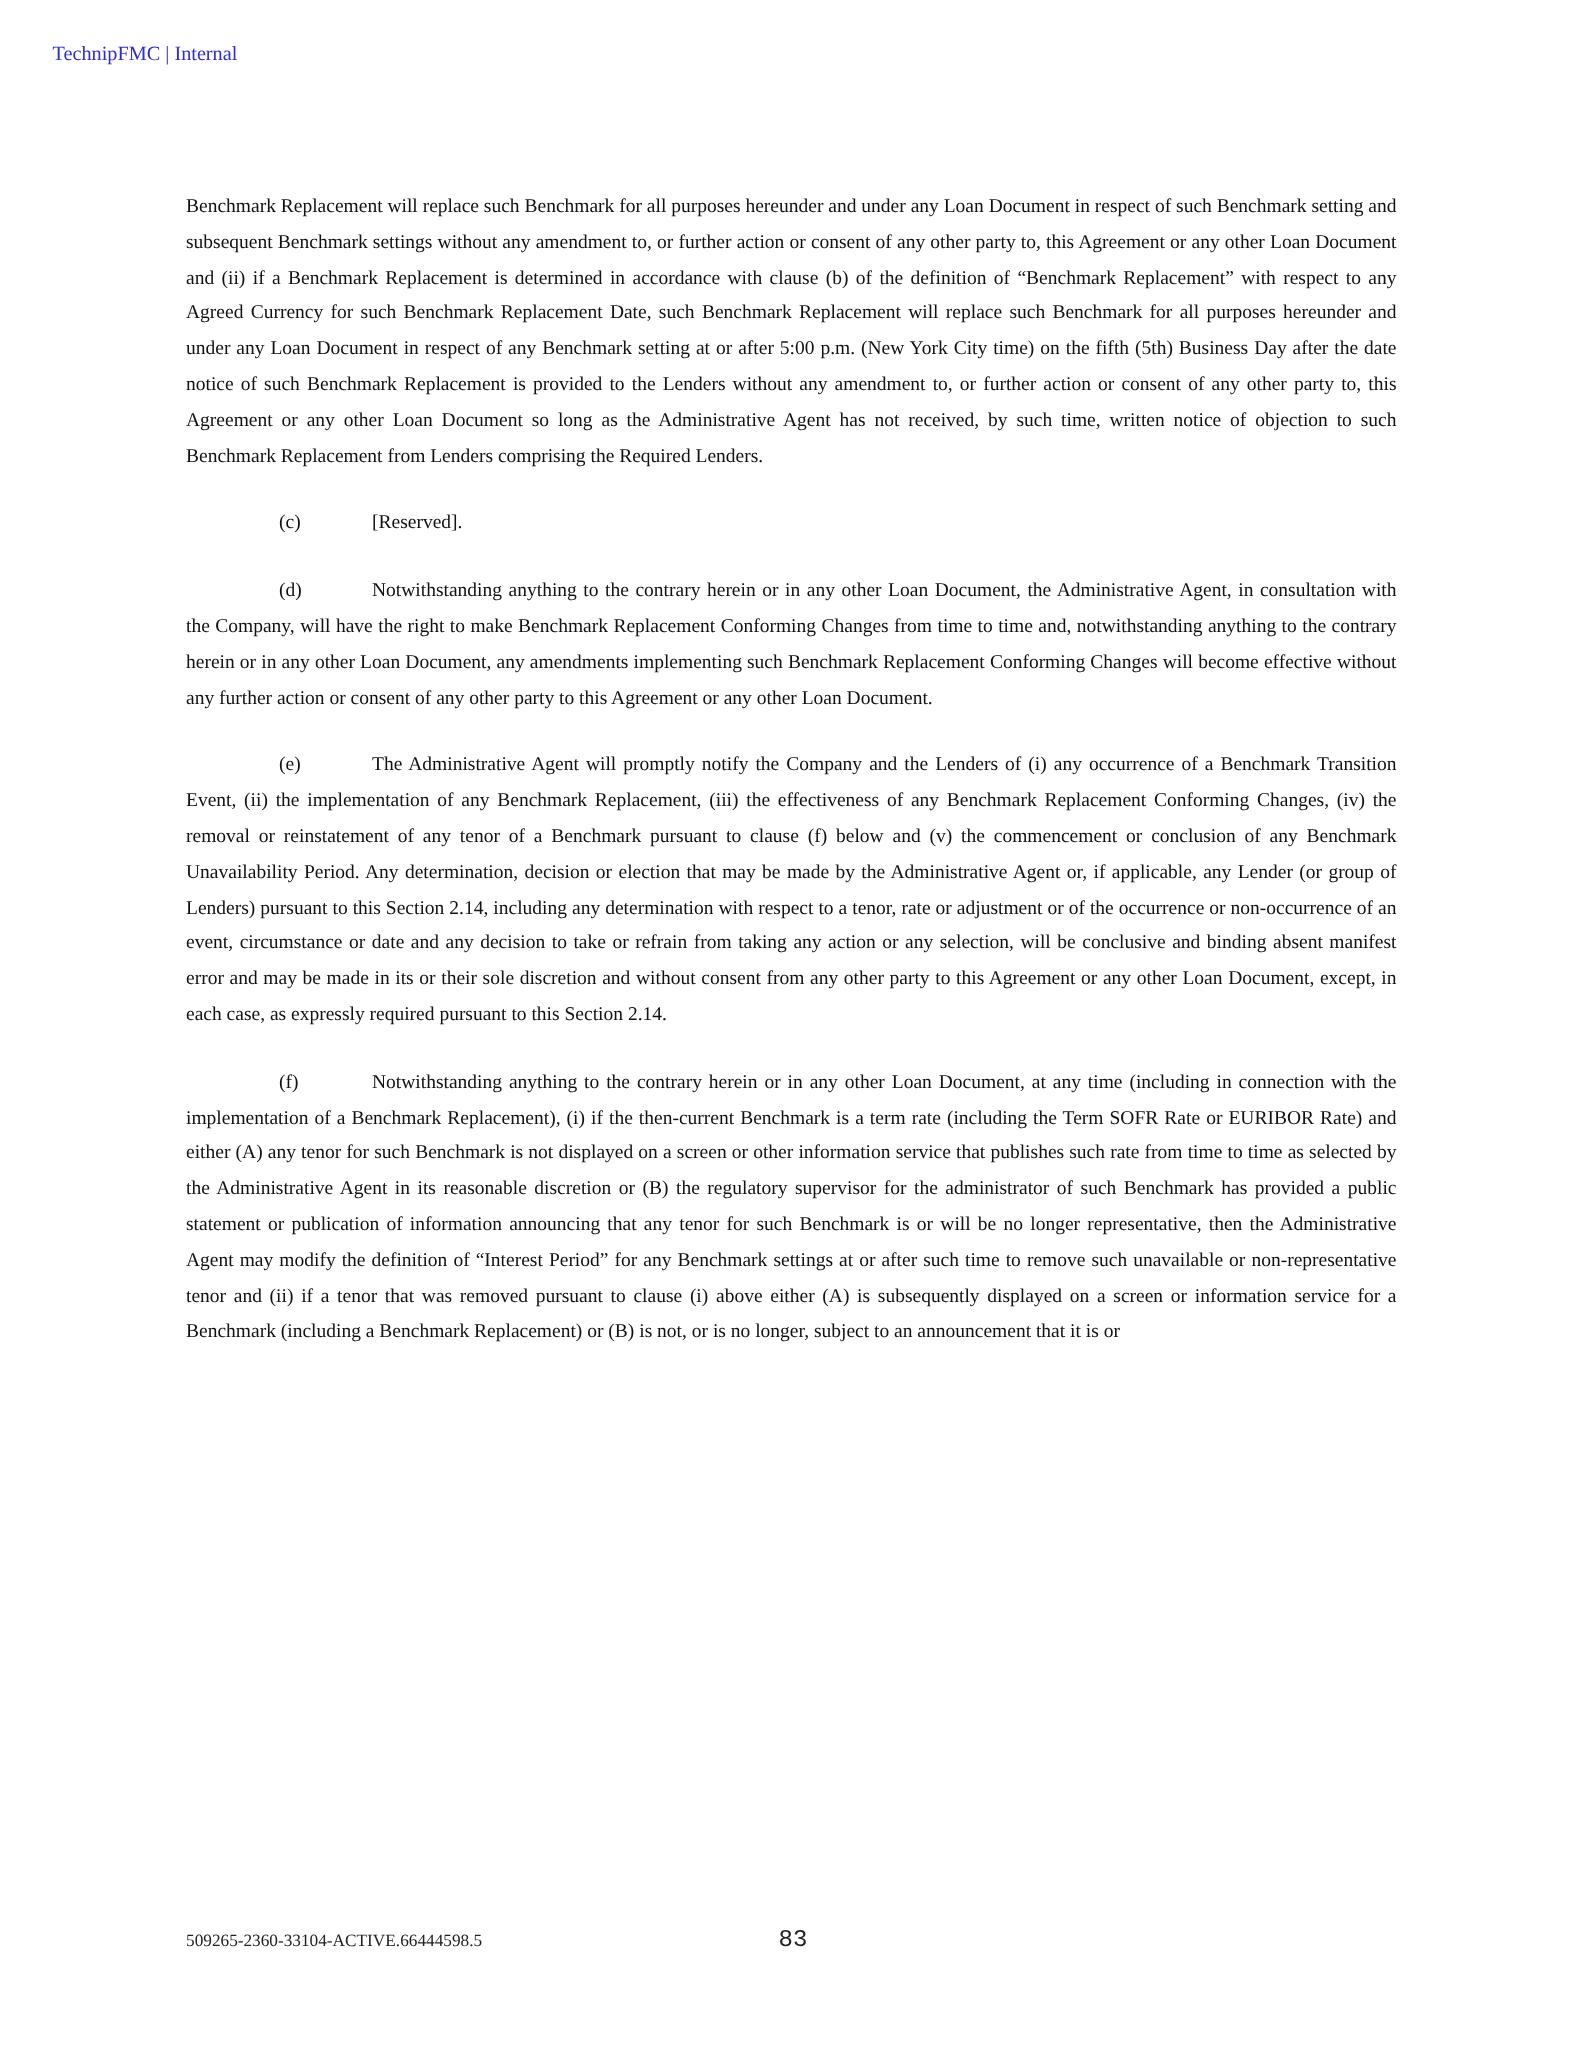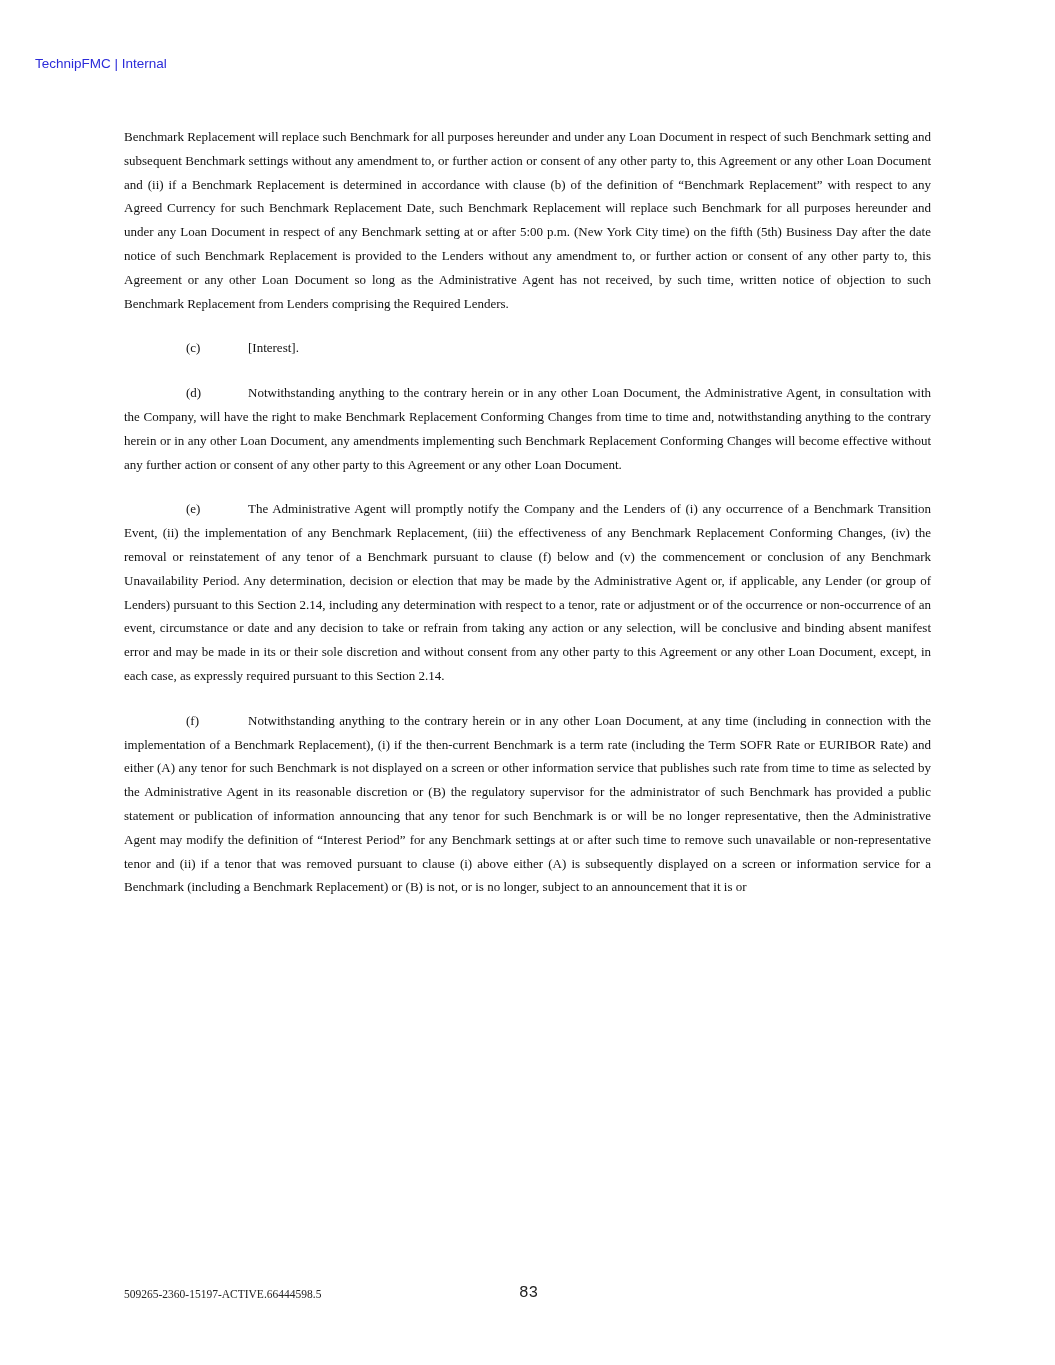--- a/index.html
+++ b/index.html
@@ -1,20 +1,20 @@
 <!DOCTYPE html>
 <html><head>
 <meta charset="utf-8">
 <style>
   html, body { margin: 0; padding: 0; background: #ffffff; }
   body { width: 1055px; height: 1365px; position: relative; overflow: hidden; }
   .classification {
     position: absolute; left: 35px; top: 28px;
-    font-family: Liberation Sans, sans-serif; font-size: 13.5px;
-    color: #2b2bd9; letter-spacing: 0px; margin-top: 28px;
+    font-family: Liberation Serif, serif; font-size: 13.5px;
+    color: #2b2bd9; letter-spacing: 0px;
   }
   .page-body {
     position: absolute; left: 124px; top: 125px; width: 807px;
     font-family: "Liberation Serif", serif; font-size: 13px;
     line-height: 23.8px; color: #111111;
   }
   .para { margin: 0; text-align: justify; }
   .para + .para { margin-top: 21px; }
   .sub { text-indent: 62px; }
   .lbl { display: inline-block; width: 62px; text-indent: 0; }
@@ -29,23 +29,23 @@
   }
 </style>
 </head>
 <body>
 
 <div class="classification">TechnipFMC | Internal</div>
 
 <div class="page-body">
   <p class="para">Benchmark Replacement will replace such Benchmark for all purposes hereunder and under any Loan Document in respect of such Benchmark setting and subsequent Benchmark settings without any amendment to, or further action or consent of any other party to, this Agreement or any other Loan Document and (ii) if a Benchmark Replacement is determined in accordance with clause (b) of the definition of “Benchmark Replacement” with respect to any Agreed Currency for such Benchmark Replacement Date, such Benchmark Replacement will replace such Benchmark for all purposes hereunder and under any Loan Document in respect of any Benchmark setting at or after 5:00 p.m. (New York City time) on the fifth (5th) Business Day after the date notice of such Benchmark Replacement is provided to the Lenders without any amendment to, or further action or consent of any other party to, this Agreement or any other Loan Document so long as the Administrative Agent has not received, by such time, written notice of objection to such Benchmark Replacement from Lenders comprising the Required Lenders.</p>
 
-  <p class="para sub"><span class="lbl">(c)</span><span>[Interest].</span></p>
+  <p class="para sub"><span class="lbl">(c)</span><span>[Reserved].</span></p>
 
   <p class="para sub"><span class="lbl">(d)</span><span>Notwithstanding anything to the contrary herein or in any other Loan Document, the Administrative Agent, in consultation with the Company, will have the right to make Benchmark Replacement Conforming Changes from time to time and, notwithstanding anything to the contrary herein or in any other Loan Document, any amendments implementing such Benchmark Replacement Conforming Changes will become effective without any further action or consent of any other party to this Agreement or any other Loan Document.</span></p>
 
   <p class="para sub"><span class="lbl">(e)</span><span>The Administrative Agent will promptly notify the Company and the Lenders of (i) any occurrence of a Benchmark Transition Event, (ii) the implementation of any Benchmark Replacement, (iii) the effectiveness of any Benchmark Replacement Conforming Changes, (iv) the removal or reinstatement of any tenor of a Benchmark pursuant to clause (f) below and (v) the commencement or conclusion of any Benchmark Unavailability Period.  Any determination, decision or election that may be made by the Administrative Agent or, if applicable, any Lender (or group of Lenders) pursuant to this </span><span class="u">Section 2.14</span><span>, including any determination with respect to a tenor, rate or adjustment or of the occurrence or non-occurrence of an event, circumstance or date and any decision to take or refrain from taking any action or any selection, will be conclusive and binding absent manifest error and may be made in its or their sole discretion and without consent from any other party to this Agreement or any other Loan Document, except, in each case, as expressly required pursuant to this </span><span class="u">Section 2.14</span><span>.</span></p>
 
   <p class="para sub"><span class="lbl">(f)</span><span>Notwithstanding anything to the contrary herein or in any other Loan Document, at any time (including in connection with the implementation of a Benchmark Replacement), (i) if the then-current Benchmark is a term rate (including the Term SOFR Rate or EURIBOR Rate) and either (A) any tenor for such Benchmark is not displayed on a screen or other information service that publishes such rate from time to time as selected by the Administrative Agent in its reasonable discretion or (B) the regulatory supervisor for the administrator of such Benchmark has provided a public statement or publication of information announcing that any tenor for such Benchmark is or will be no longer representative, then the Administrative Agent may modify the definition of “Interest Period” for any Benchmark settings at or after such time to remove such unavailable or non-representative tenor and (ii) if a tenor that was removed pursuant to clause (i) above either (A) is subsequently displayed on a screen or information service for a Benchmark (including a Benchmark Replacement) or (B) is not, or is no longer, subject to an announcement that it is or</span></p>
 </div>
 
-<div class="footer-id">509265-2360-15197-ACTIVE.66444598.5</div>
+<div class="footer-id">509265-2360-33104-ACTIVE.66444598.5</div>
 <div class="page-num">83</div>
 
 </body></html>

